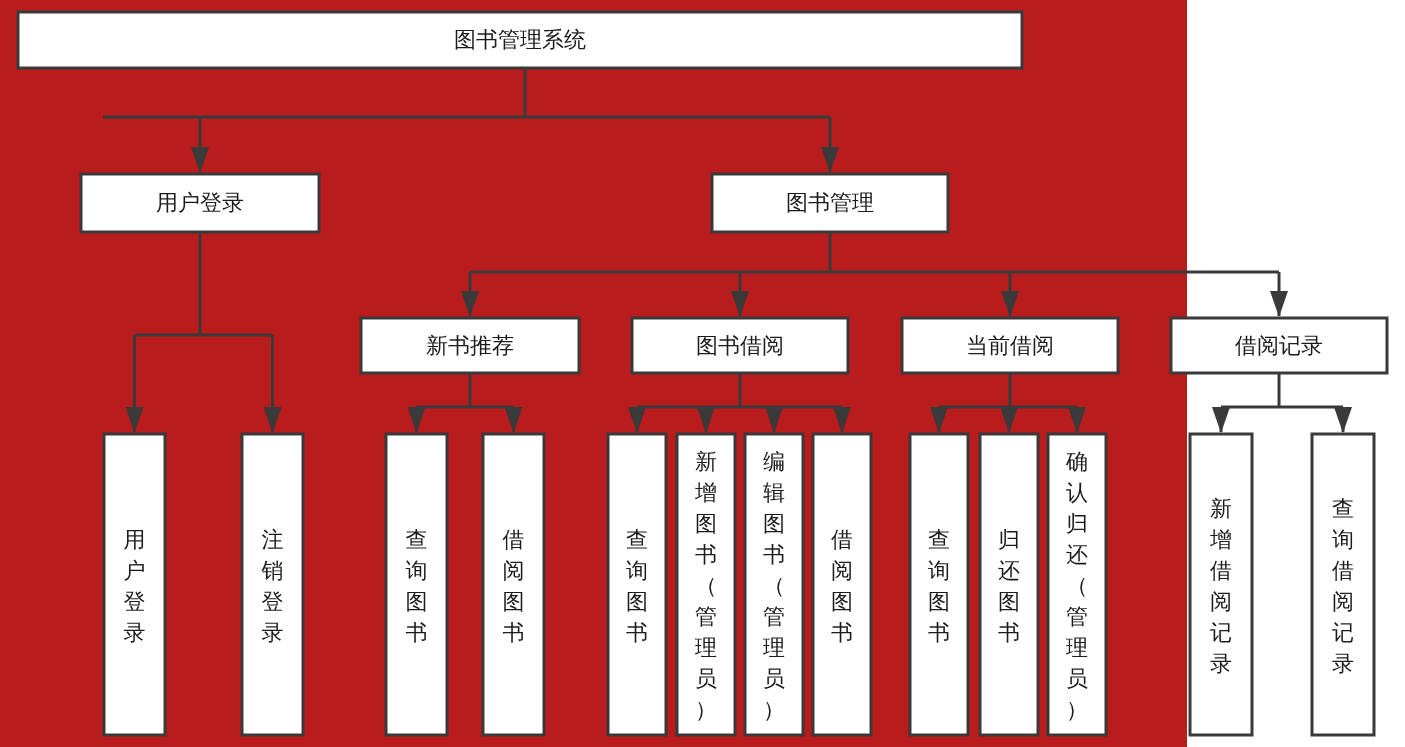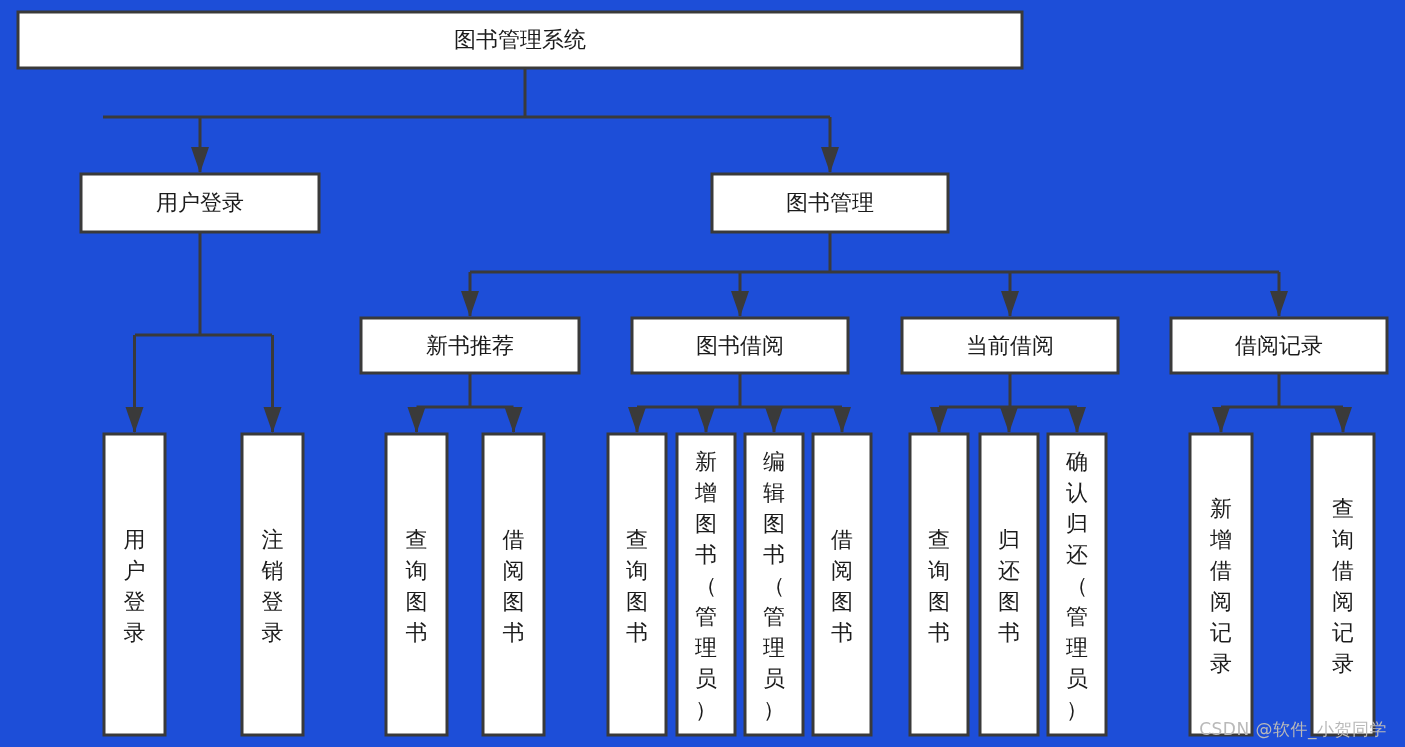--- a/index.html
+++ b/index.html
@@ -9,23 +9,23 @@
     background: #ffffff;
   }
   body {
     width: 1405px;
     height: 747px;
     overflow: hidden;
     font-family: "DejaVu Sans", "Liberation Sans", sans-serif;
   }
   #diagram-root {
     position: relative;
-    width: 1405px;
+    width: 1187px;
     height: 747px;
-    background: #1d4ed8;
+    background: #b91c1c;
   }
   svg.diagram-canvas {
     position: absolute;
     top: 0;
     left: 0;
     width: 1405px;
     height: 747px;
     display: block;
   }
   .node-box {
@@ -203,14 +203,13 @@
         <g>
           <rect x="1190" y="434" width="62" height="301" class="node-box"></rect>
           <text x="1221" class="node-label-vertical"><tspan x="1221" y="515.5">新</tspan><tspan x="1221" y="546.5">增</tspan><tspan x="1221" y="577.5">借</tspan><tspan x="1221" y="608.5">阅</tspan><tspan x="1221" y="639.5">记</tspan><tspan x="1221" y="670.5">录</tspan></text>
         </g>
         <g>
           <rect x="1312" y="434" width="62" height="301" class="node-box"></rect>
           <text x="1343" class="node-label-vertical"><tspan x="1343" y="515.5">查</tspan><tspan x="1343" y="546.5">询</tspan><tspan x="1343" y="577.5">借</tspan><tspan x="1343" y="608.5">阅</tspan><tspan x="1343" y="639.5">记</tspan><tspan x="1343" y="670.5">录</tspan></text>
         </g>
       </g>
   </svg>
-  <div class="watermark-text">CSDN @软件_小贺同学</div>
 </div>
 
 </body></html>

